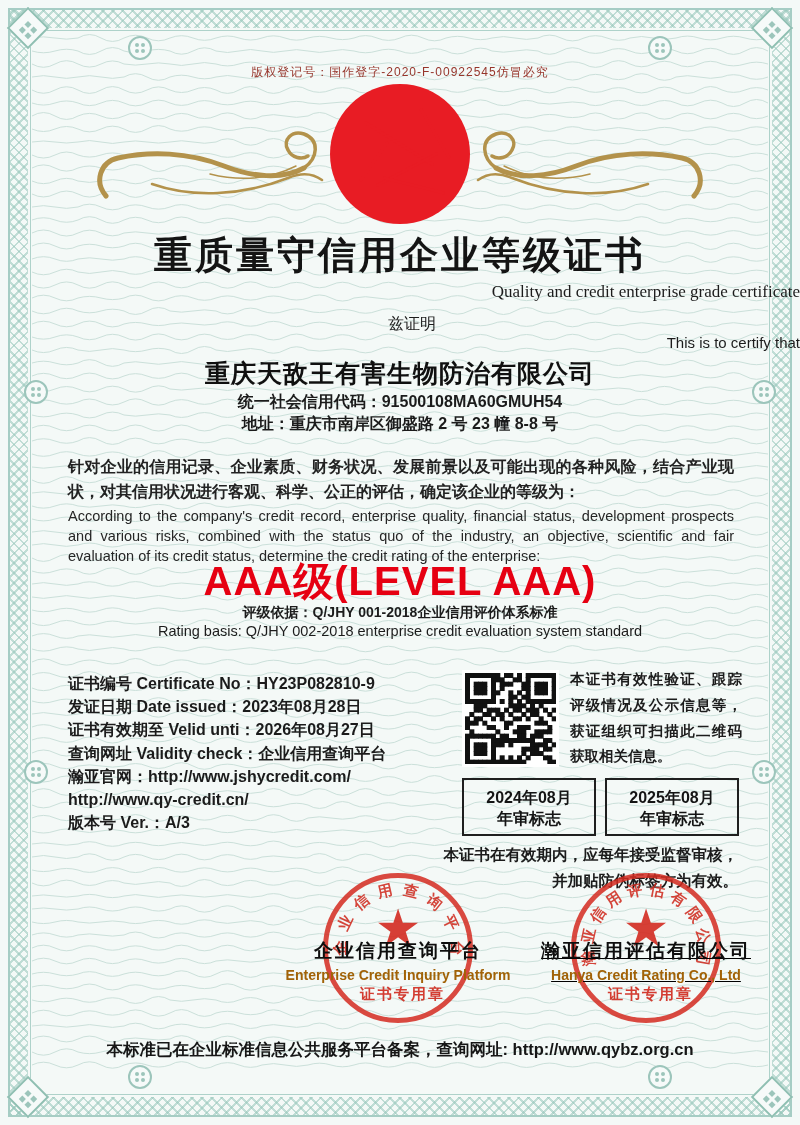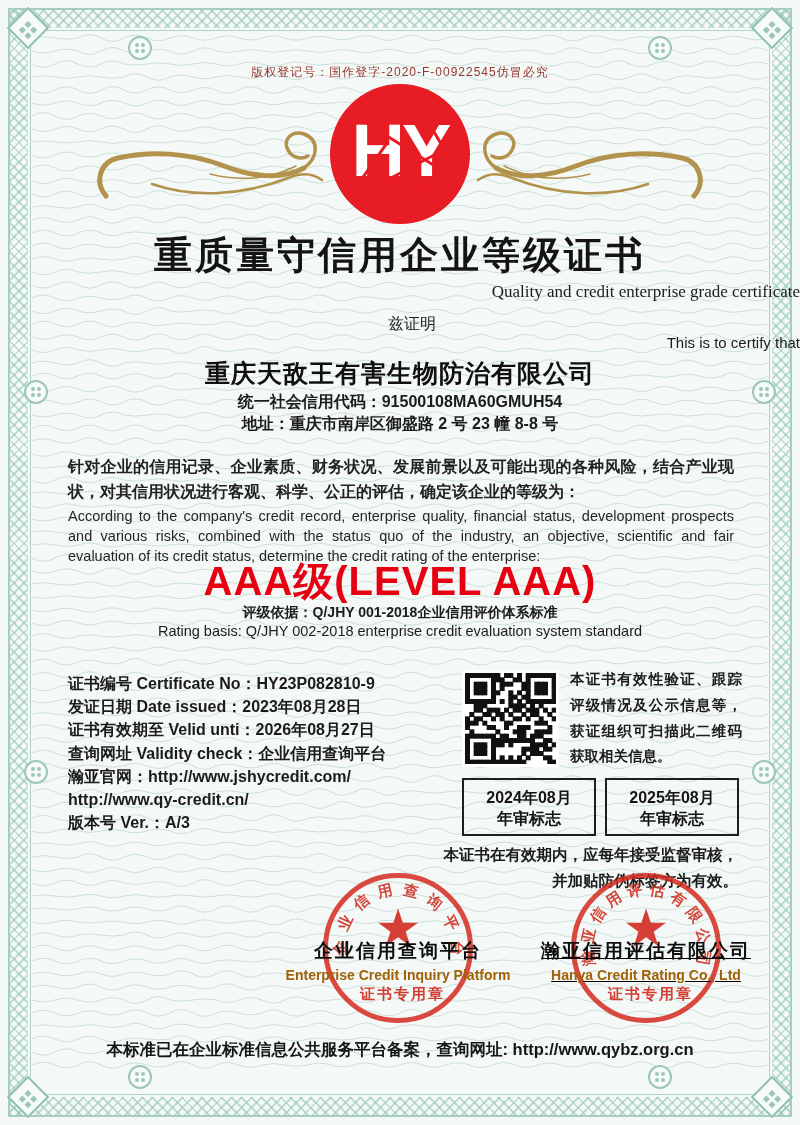--- a/index.html
+++ b/index.html
@@ -227,21 +227,20 @@
   <svg class="flourish right" viewBox="0 0 240 95">
     <g fill="none" stroke="#b3924b" stroke-linecap="round">
       <path d="M14,78 C2,64 8,44 26,40 C58,33 96,34 132,48 C160,59 190,62 212,50" stroke-width="5"></path>
       <path d="M212,50 C226,40 228,22 212,16 C200,12 190,22 196,32 C200,40 210,42 216,38" stroke-width="3.5"></path>
       <path d="M60,66 C100,80 150,78 196,60 C210,54 222,56 230,62" stroke-width="2.5"></path>
       <path d="M118,56 C150,64 180,60 204,48" stroke-width="1.5"></path>
     </g>
   </svg>
 
   <div class="logo">
-    <div class="logo-text">HY</div>
     <div class="crack" style="left:28px;top:58px;width:82px;transform:rotate(32deg)"></div>
     <div class="crack" style="left:42px;top:84px;width:70px;transform:rotate(-28deg)"></div>
     <div class="crack" style="left:76px;top:48px;width:58px;transform:rotate(60deg)"></div>
     <div class="crack" style="left:20px;top:76px;width:48px;transform:rotate(-55deg)"></div>
     <div class="crack" style="left:52px;top:100px;width:64px;transform:rotate(14deg)"></div>
   </div>
 
   <div class="title">重质量守信用企业等级证书</div>
   <div class="subtitle">Quality and credit enterprise grade certificate</div>
   <div class="certify-cn">兹证明</div>

